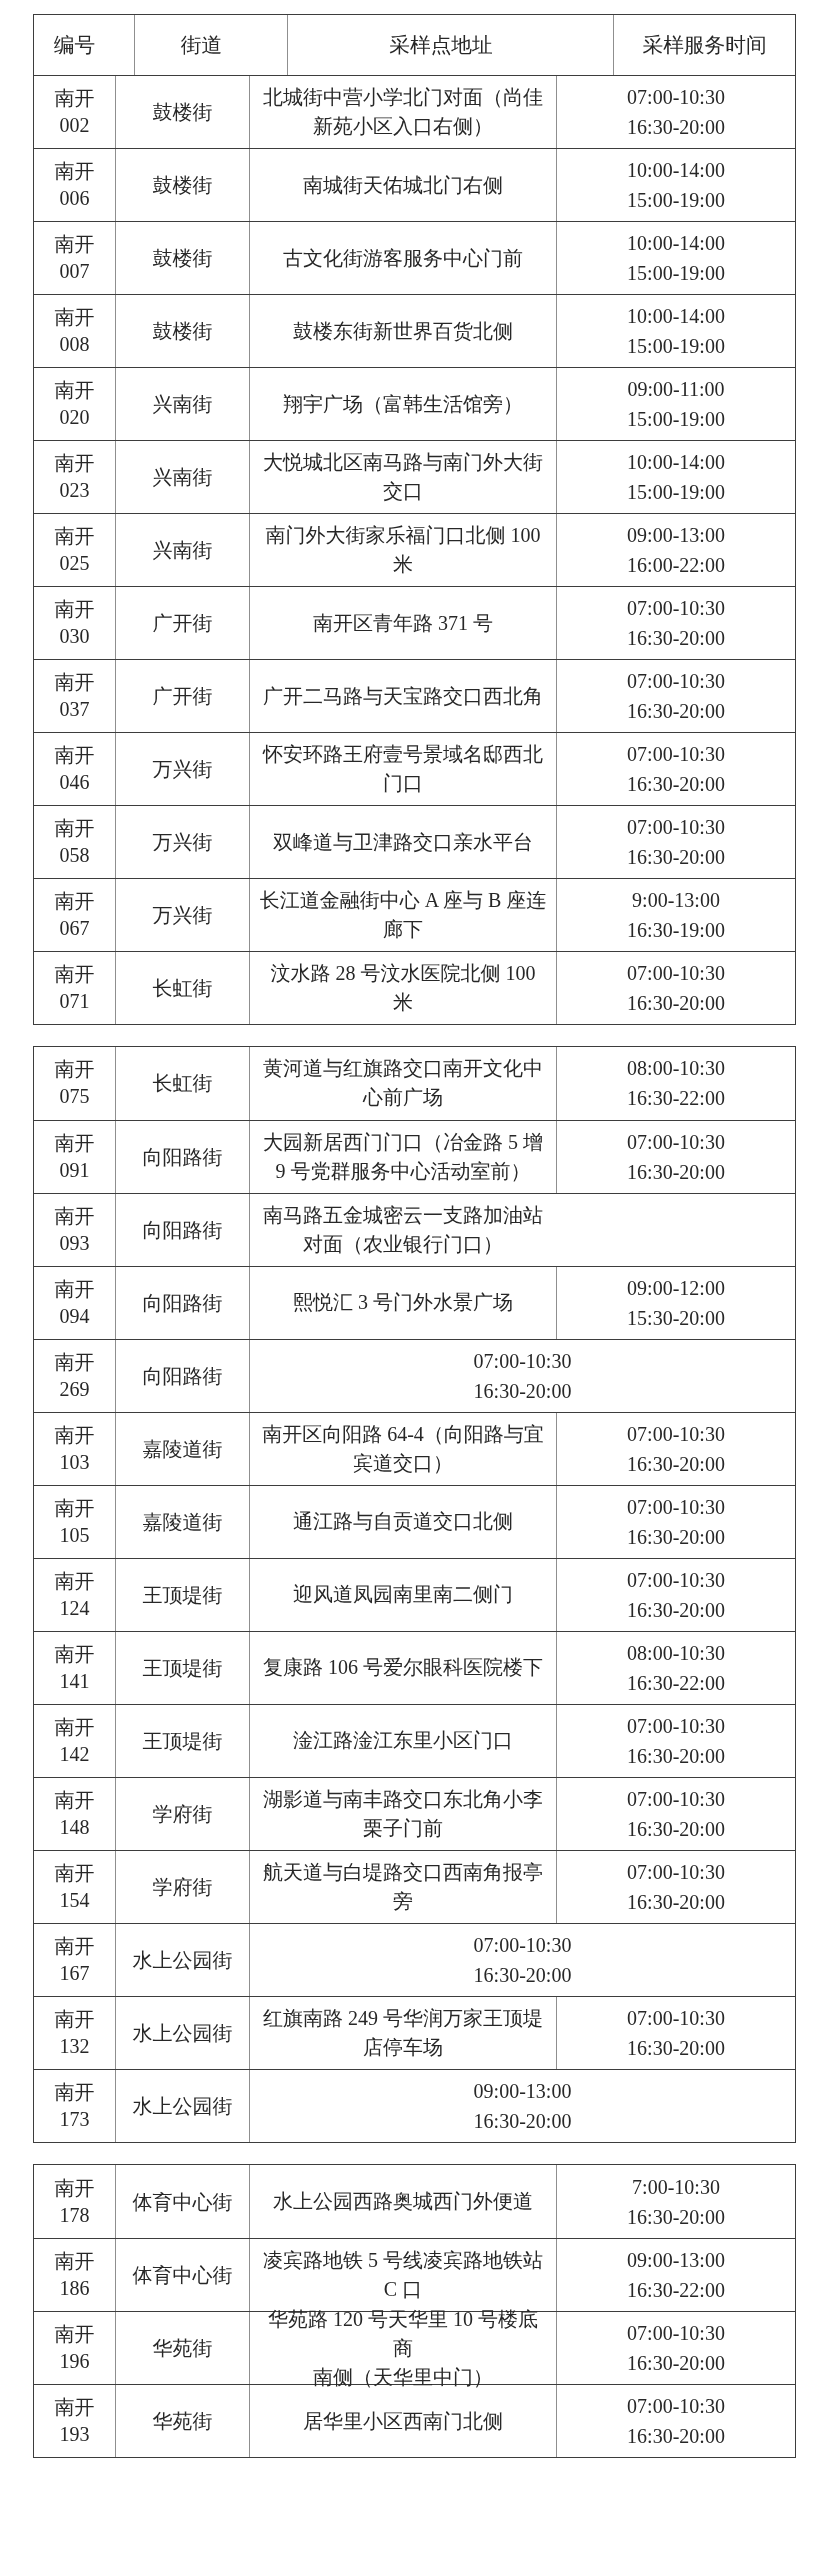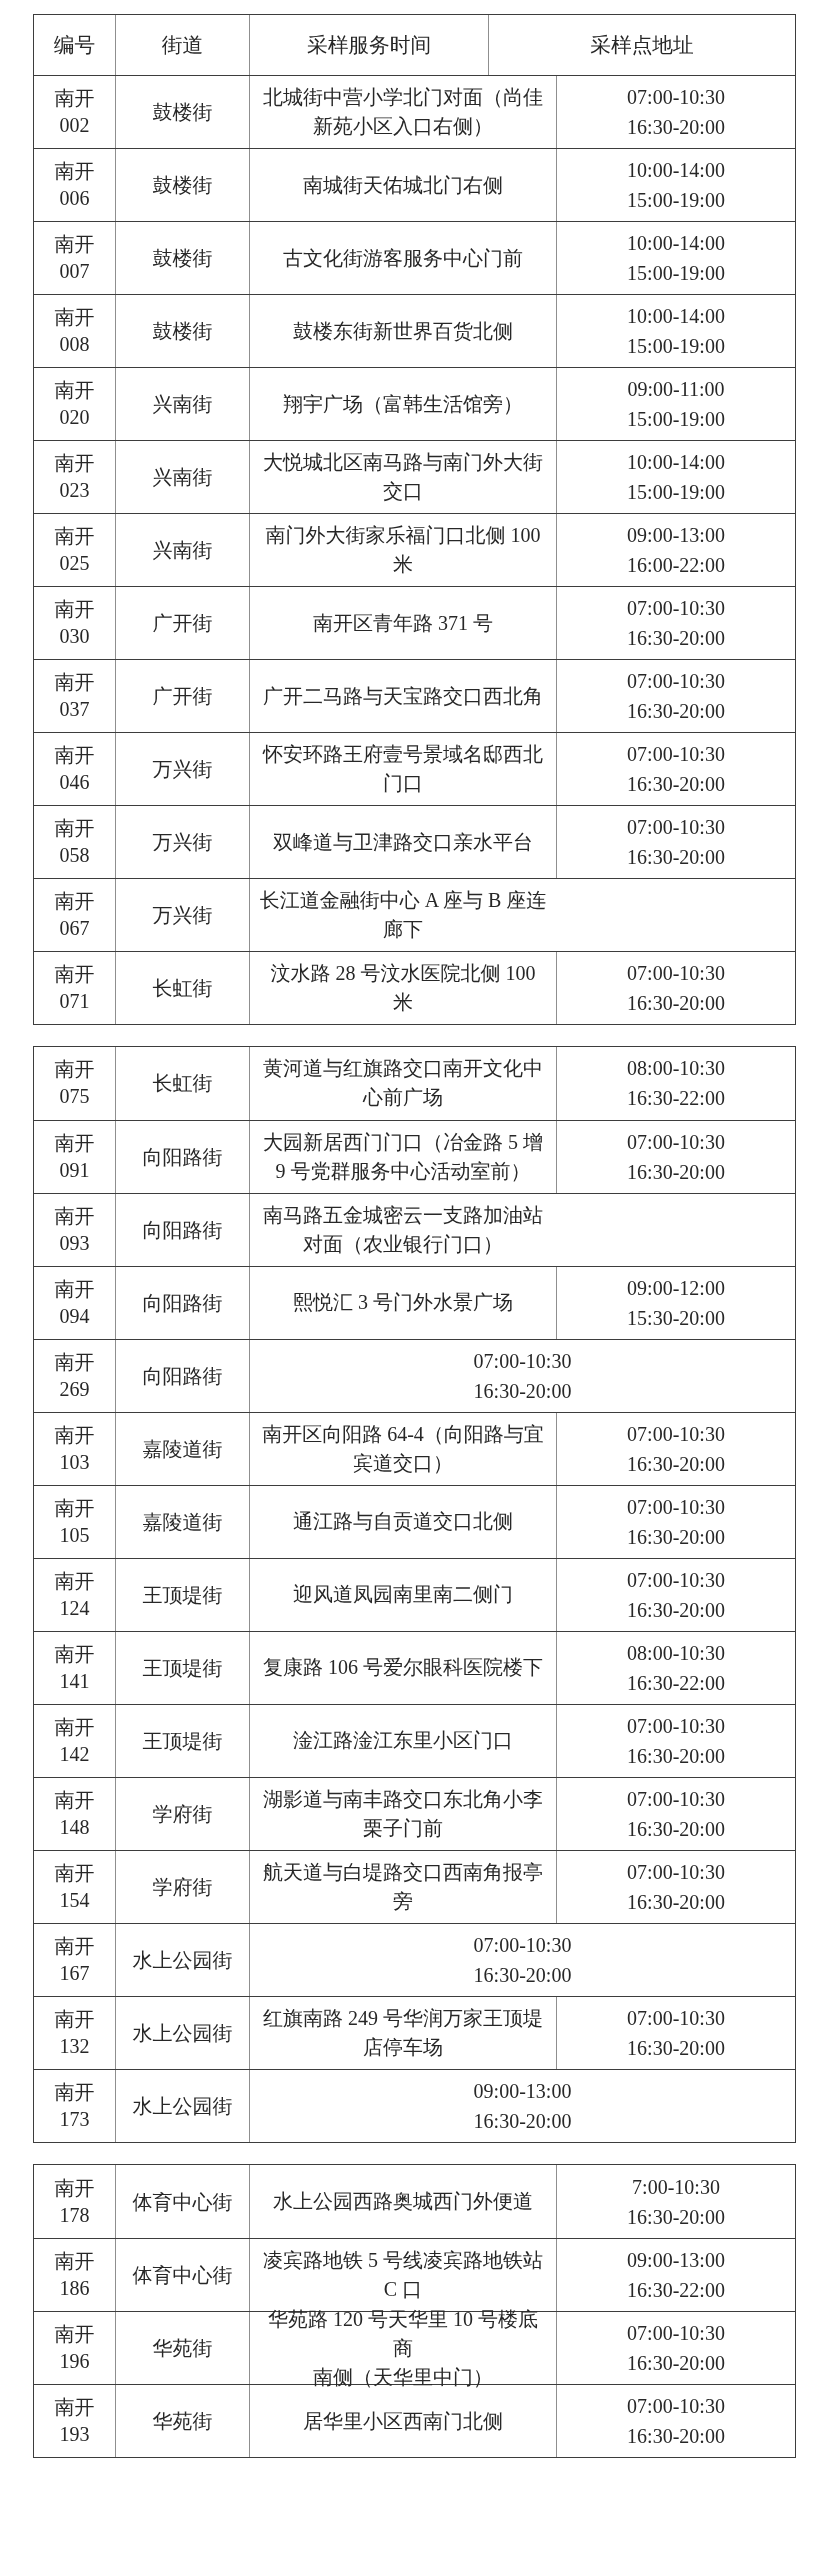--- a/index.html
+++ b/index.html
@@ -28,21 +28,21 @@
   }
   .data-table.gap-before-26 { margin-top: 20.7px; }
   .data-table.gap-before-27 { margin-top: 21.5px; }
   .row {
     display: flex;
     box-sizing: border-box;
     height: 73px;
     border-top: 1.6px solid #3d3d3d;
   }
   .data-table .row:first-child { border-top: none; }
-  .row.header-row { height: 60px; }
+  .row.header-row { height: 60px; gap: 19px; }
   .cell {
     box-sizing: border-box;
     display: flex;
     flex-direction: column;
     align-items: center;
     justify-content: center;
     text-align: center;
     border-left: 0.8px solid #8f8f8f;
     font-size: 20px;
     line-height: 1.3;
@@ -65,22 +65,22 @@
   .time-line { line-height: 1.1; }
 </style>
 </head>
 <body>
 
 <div class="page">
   <section class="data-table">
       <div class="row header-row">
         <div class="cell c1">编号</div>
         <div class="cell c2">街道</div>
+        <div class="cell c3">采样点地址</div>
         <div class="cell c4">采样服务时间</div>
-        <div class="cell c3">采样点地址</div>
       </div>
       <div class="row">
         <div class="cell c1">
           <div class="id-line">南开</div>
           <div class="id-line">002</div>
         </div>
         <div class="cell c2">鼓楼街</div>
         <div class="cell c3">北城街中营小学北门对面（尚佳
 新苑小区入口右侧）</div>
         <div class="cell c4">
@@ -212,20 +212,24 @@
         </div>
       </div>
       <div class="row">
         <div class="cell c1">
           <div class="id-line">南开</div>
           <div class="id-line">067</div>
         </div>
         <div class="cell c2">万兴街</div>
         <div class="cell c3">长江道金融街中心 A 座与 B 座连
 廊下</div>
+        <div class="cell c4">
+          <div class="time-line">9:00-13:00</div>
+          <div class="time-line">16:30-19:00</div>
+        </div>
       </div>
       <div class="row">
         <div class="cell c1">
           <div class="id-line">南开</div>
           <div class="id-line">071</div>
         </div>
         <div class="cell c2">长虹街</div>
         <div class="cell c3">汶水路 28 号汶水医院北侧 100
 米</div>
         <div class="cell c4">

